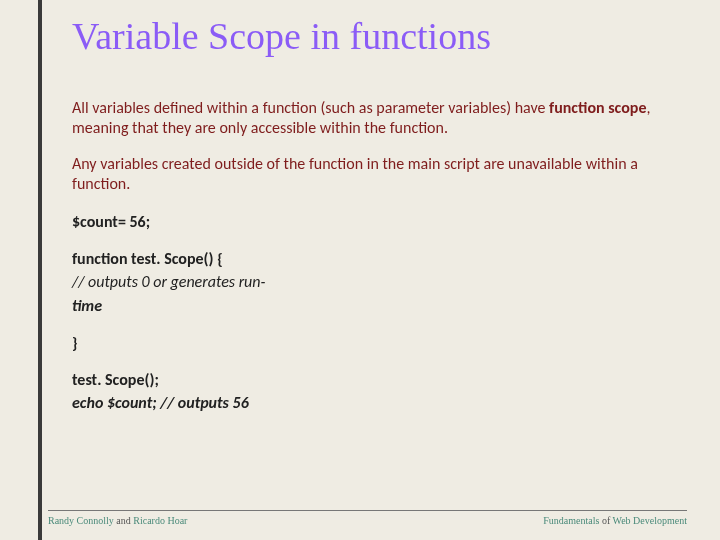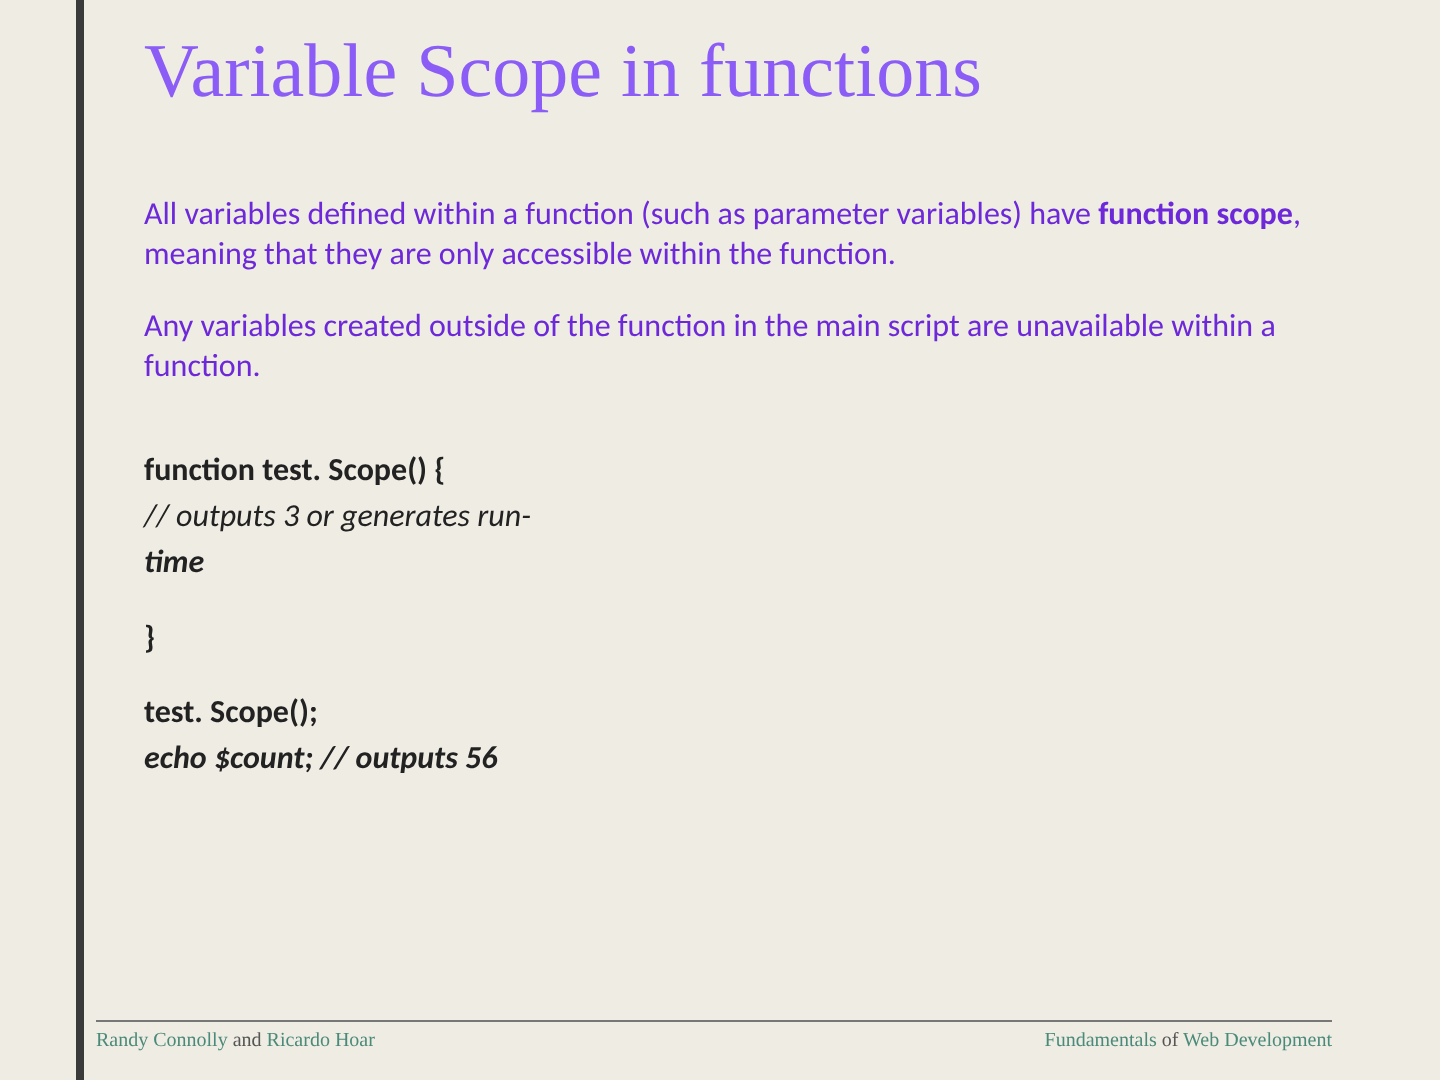--- a/index.html
+++ b/index.html
@@ -28,41 +28,41 @@
   .title {
     font-family: "Times New Roman", Georgia, serif;
     font-weight: 400;
     font-size: 38px;
     color: #8b5cf6;
     margin-bottom: 40px;
   }
   .para {
     font-size: 16px;
     line-height: 1.25;
-    color: #6d28d9;
+    color: #7f1d1d;
     margin-bottom: 16px;
   }
   .code-block {
     font-size: 16px;
     line-height: 1.45;
     color: #222;
     margin-top: 6px;
   }
   .code-block .b { font-weight: 700; }
   .code-block .i { font-style: italic; }
   .row {
     display: flex;
     align-items: flex-start;
     gap: 32px;
   }
   .row .left-col { min-width: 210px; }
   .footer {
     position: absolute;
     left: 48px;
-    right: 54px;
+    right: 33px;
     bottom: 14px;
   }
   .footer-rule {
     height: 1px;
     background: #777;
     margin-bottom: 4px;
   }
   .footer-line {
     display: flex;
     justify-content: space-between;
@@ -80,24 +80,25 @@
 <div class="content">
   <h1 class="title">Variable Scope in functions</h1>
 
   <p class="para">
     <span>All variables defined within a function (such as parameter variables) have </span><b>function scope</b><span>, meaning that they are only accessible within the function.</span>
   </p>
 
   <p class="para">Any variables created outside of the function in the main script are unavailable within a function.</p>
 
   <div class="code-block">
+    <div class="b">$count= 56;</div>
     <div style="height:14px"></div>
     <div class="b">function test. Scope() {</div>
     <div class="row">
-      <span class="i">// outputs 3 or generates run-</span>
+      <span class="i">// outputs 0 or generates run-</span>
     </div>
     <div class="row">
       <div class="left-col">
         <span class="b i">time</span>
       </div>
       <span></span>
     </div>
     <div style="height:14px"></div>
     <div class="b">}</div>
     <div style="height:14px"></div>

